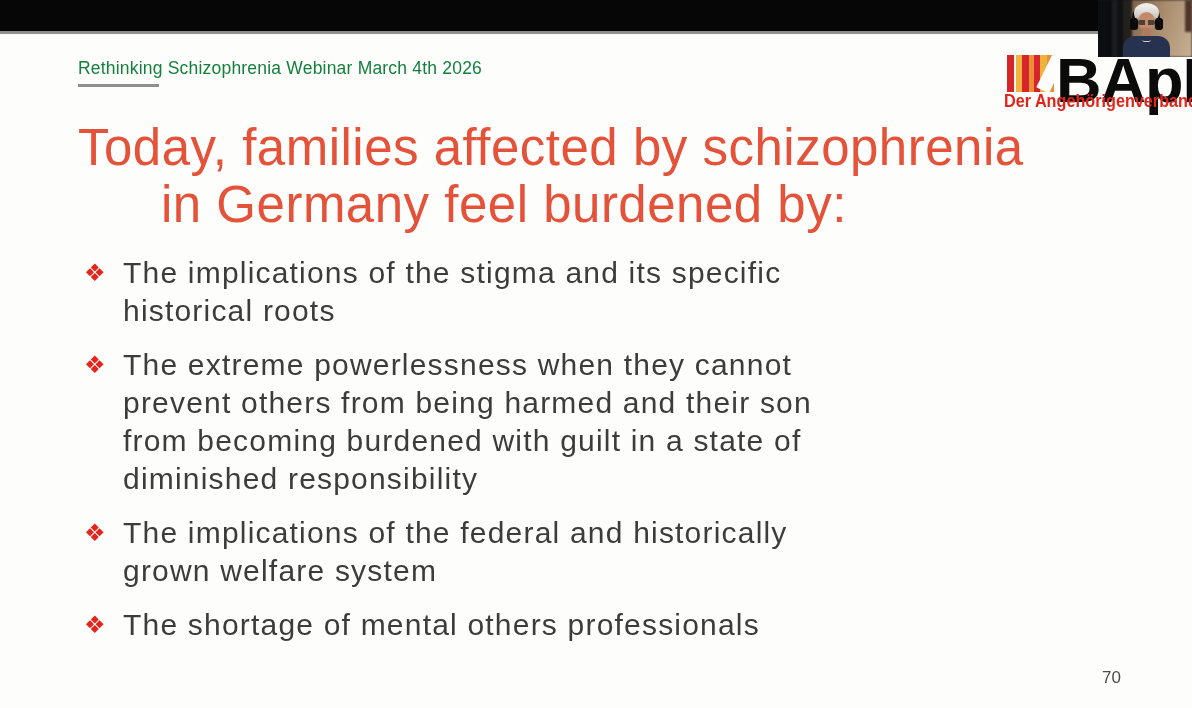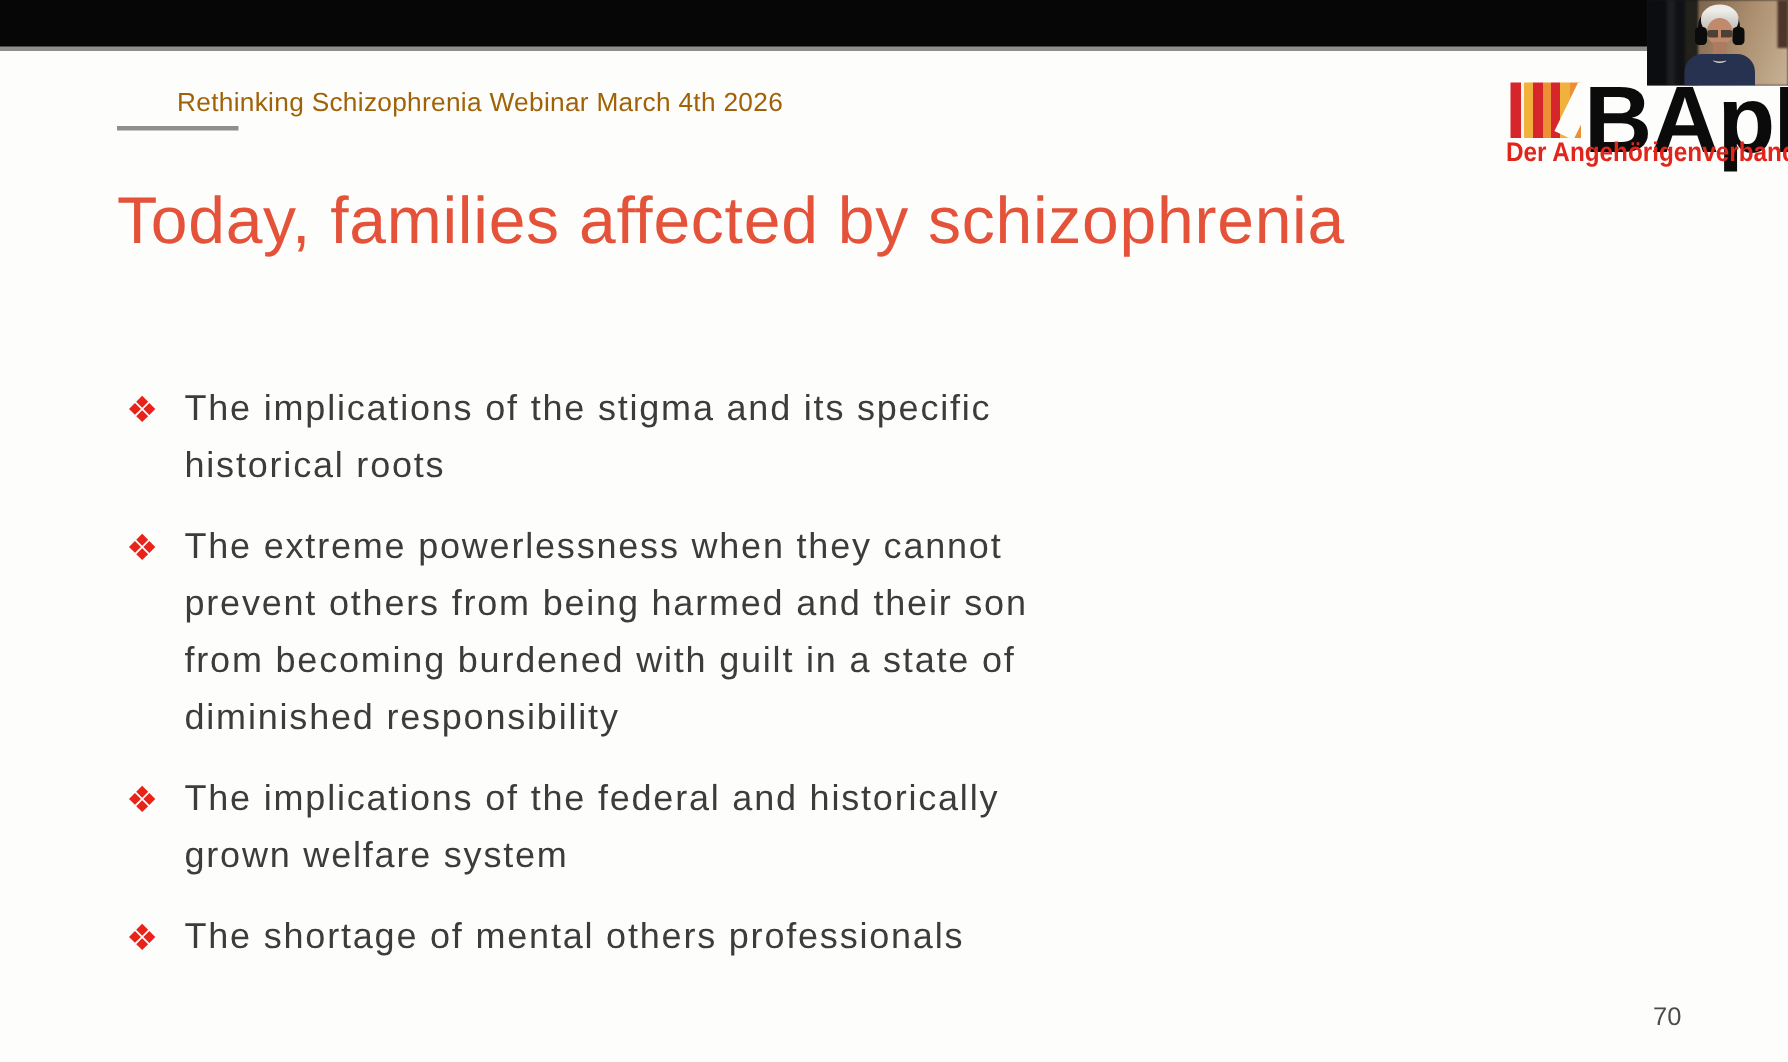--- a/index.html
+++ b/index.html
@@ -71,21 +71,21 @@
     background:#263250; border-radius:12px 12px 0 0;
   }
   .cam-necklace {
     position:absolute; left:44px; top:38px; width:9px; height:4px;
     border-bottom:1px solid #d9d2c4; border-radius:50%;
   }
 
   
   .header-label {
     position:absolute; left:78px; top:58px;
-    font-size:17.5px; letter-spacing:0.2px; color:#a16207;margin-left:40px;
+    font-size:17.5px; letter-spacing:0.2px; color:#15803d;
   }
   .header-underline {
     position:absolute; left:78px; top:84px; width:81px; height:3px;
     background:#8f8f8f;
   }
 
   
   .logo-flag {
     position:absolute; left:1007px; top:55px; width:47px; height:37px;
     background:linear-gradient(90deg,
@@ -105,40 +105,40 @@
   .logo-subtitle {
     position:absolute; left:1004px; top:91px;
     font-size:18px; font-weight:700; color:#e1251b;
     transform:scaleX(0.9); transform-origin:left top;
     white-space:nowrap;
   }
 
   
   .slide-title {
     position:absolute; left:78px; top:119px;
-    font-size:44px; line-height:57px; letter-spacing:0.5px;
+    font-size:51px; line-height:57px; letter-spacing:0.5px;
     color:#e4523a;
   }
   .slide-title .line2 { margin-left:83px; }
 
   
   .bullets {
     position:absolute; left:84px; top:254px; width:900px;
     list-style:none;
   }
   .bullets li {
     display:grid; grid-template-columns:39px 1fr;
     margin-bottom:16px;
   }
   .bullet-marker {
     font-family:"DejaVu Sans", sans-serif;
     font-size:24px; line-height:38px; color:#e8231a;
   }
   .bullet-text {
-    font-size:24px; line-height:38px; letter-spacing:1.2px;
+    font-size:30px; line-height:38px; letter-spacing:1.2px;
     color:#3c3c3c; white-space:pre-line;
   }
 
   .page-number {
     position:absolute; left:1085px; top:668px;
     font-size:17px; color:#4c4c4c;margin-left:17px;
   }
 </style>
 </head>
 <body>
@@ -164,20 +164,21 @@
 <div class="header-underline"></div>
 
 <div class="logo-flag">
   <div class="logo-flag-swoosh"></div>
 </div>
 <div class="logo-acronym">BApK</div>
 <div class="logo-subtitle">Der Angehörigenverband</div>
 
 <div class="slide-title">
   <div class="line1">Today, families affected by schizophrenia</div>
+  <div class="line2">in Germany feel burdened by:</div>
 </div>
 
 <ul class="bullets">
   <li>
     <span class="bullet-marker">❖</span>
     <span class="bullet-text">The implications of the stigma and its specific
 historical roots</span>
   </li>
   <li>
     <span class="bullet-marker">❖</span>

